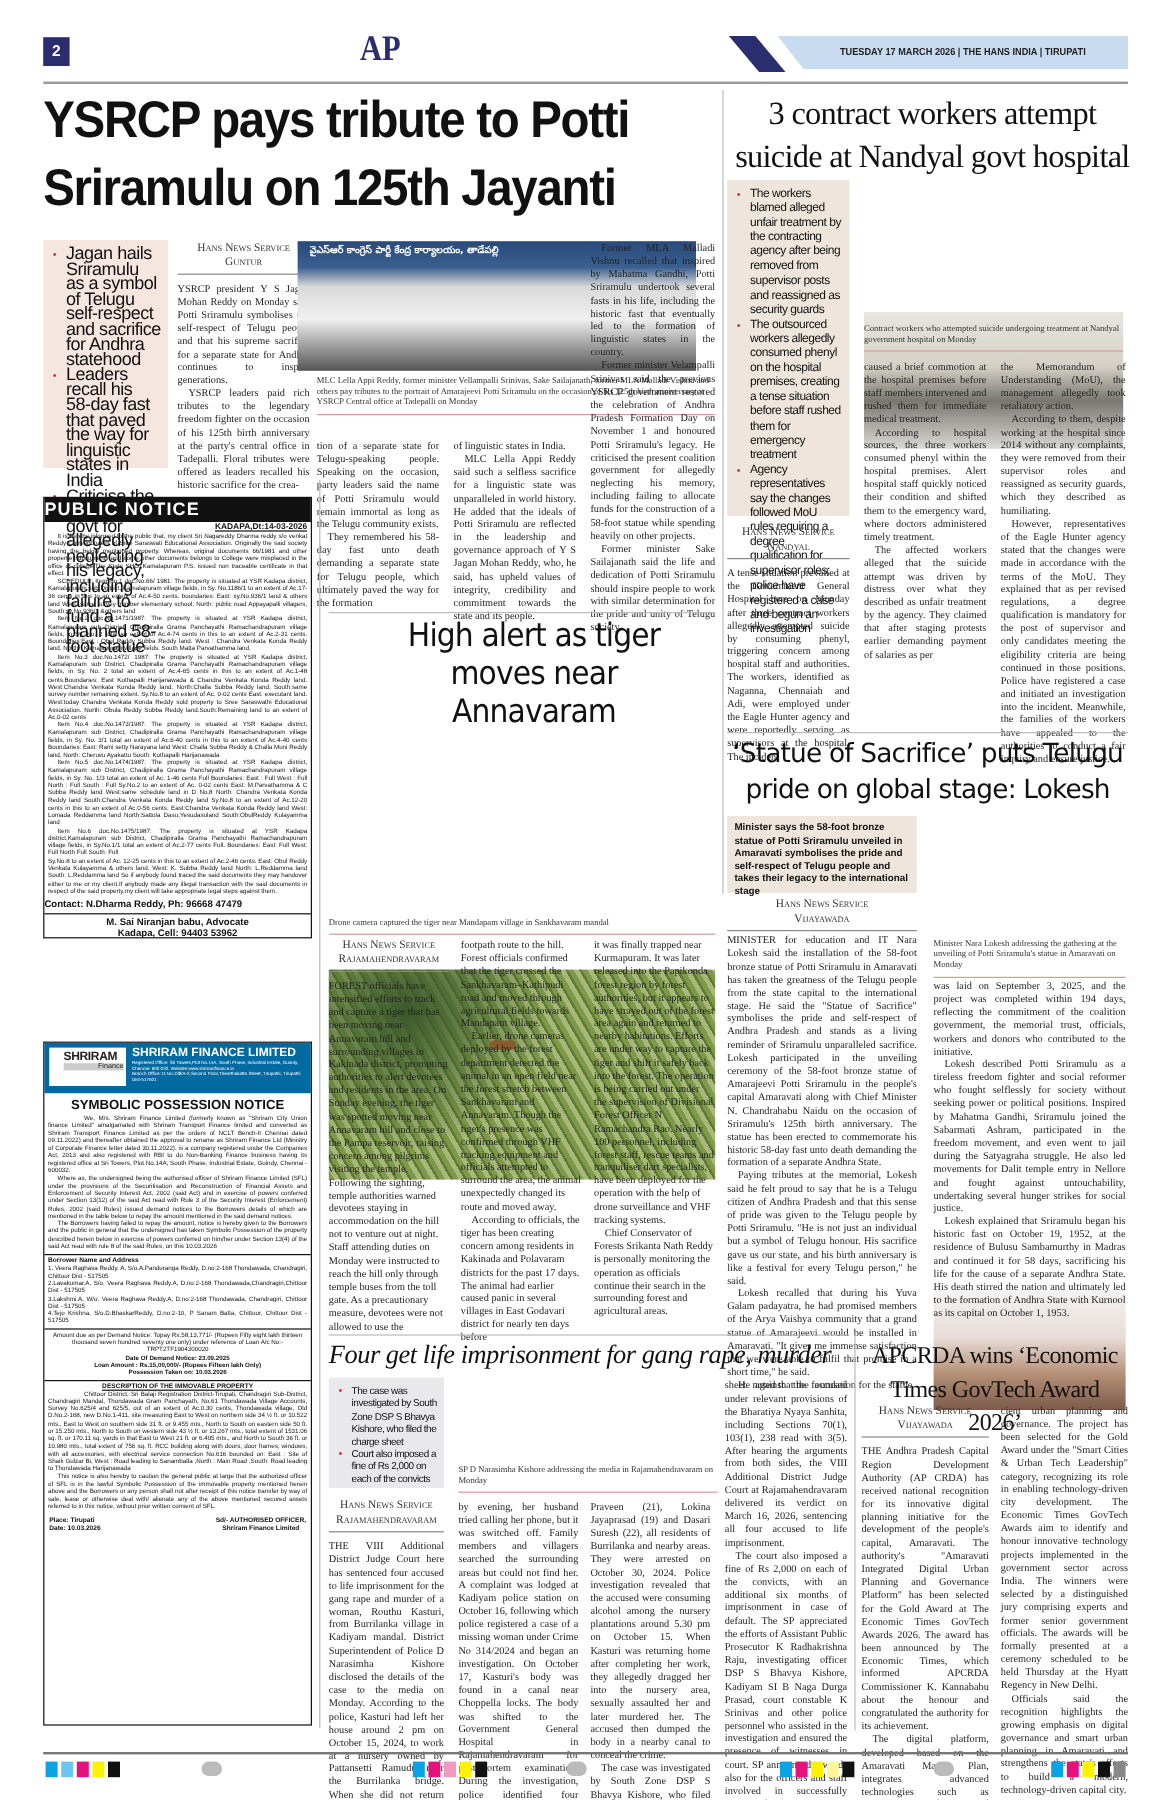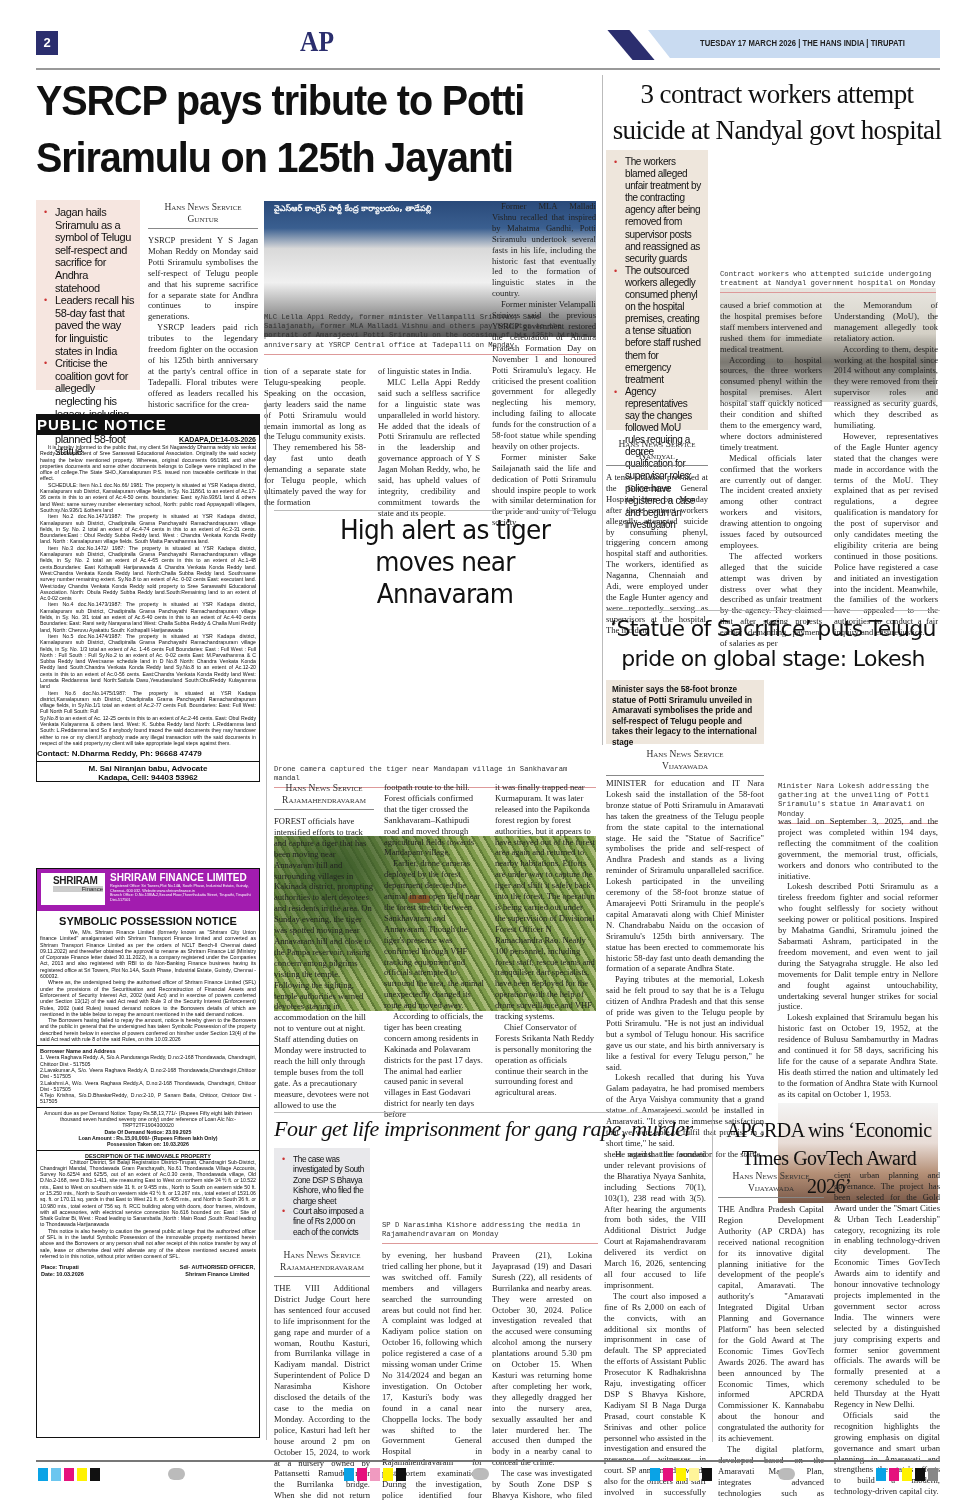--- a/index.html
+++ b/index.html
@@ -2,24 +2,24 @@
 <html><head>
 <meta charset="utf-8">
 <style>
 *{box-sizing:border-box;margin:0;padding:0}
 body{width:972px;height:1500px;background:#fff;font-family:"Liberation Serif",serif;color:#222;position:relative;overflow:hidden}
 .abs{position:absolute}
 .body-text{font-family:"Liberation Serif",serif;font-size:8.6px;line-height:10.9px;text-align:justify;color:#222;hyphens:auto}
 .body-text p{text-indent:9px}
 .body-text p.first{text-indent:0}
 .byline{font-family:"Liberation Serif",serif;font-variant:small-caps;font-size:9.5px;text-align:center;line-height:12px;color:#333;border-bottom:1.5px solid #888;padding-bottom:3px;margin-bottom:6px}
-.caption{font-family:Liberation Mono, monospace;font-size:7.2px;line-height:9.2px;color:#333;border-bottom:1.5px solid #d99;padding:2px 0 4px}
+.caption{font-family:Liberation Serif, serif;font-size:7.2px;line-height:9.2px;color:#333;border-bottom:1.5px solid #d99;padding:2px 0 4px}
 .hl-box{background:#f6e6e0;padding:6px 6px 6px 8px}
 .hl-box ul{list-style:none}
-.hl-box li{font-family:"Liberation Sans",sans-serif;font-size:11px;line-height:12.6px;color:#111;padding-left:11px;position:relative;letter-spacing:-0.4px}
+.hl-box li{font-family:"Liberation Sans",sans-serif;font-size:15px;line-height:12.6px;color:#111;padding-left:11px;position:relative;letter-spacing:-0.4px}
 .hl-box li:before{content:"•";position:absolute;left:0;color:#c33;font-size:9px}
 .photo{background:linear-gradient(135deg,#889 0%,#aab 40%,#667 100%);position:relative}
 .notice{border:1.5px solid #111;font-family:"Liberation Sans",sans-serif;color:#111}
 .notice .t{font-size:5.2px;line-height:6.3px;text-align:justify}
 .colorbar{display:flex;gap:3px}
 .colorbar span{width:10px;height:13px;display:block}
 .pill{width:17px;height:12px;border-radius:6px;background:#bbb}
 .vline{position:absolute;background:#bbb;width:1px}
 .hline{position:absolute;background:#999;height:1.5px}
 </style>
@@ -47,21 +47,21 @@
   <div class="byline">
       <div>Hans News Service</div>
       <div>Guntur</div>
     </div>
   <div class="body-text">
     <p class="first">YSRCP president Y S Jagan Mohan Reddy on Monday said Potti Sriramulu symbolises the self-respect of Telugu people and that his supreme sacrifice for a separate state for Andhra continues to inspire generations.</p>
     <p>YSRCP leaders paid rich tributes to the legendary freedom fighter on the occasion of his 125th birth anniversary at the party's central office in Tadepalli. Floral tributes were offered as leaders recalled his historic sacrifice for the crea-</p>
   </div>
 </div>
 
-<div class="abs photo" style="left:264px;top:201px;width:332px;height:136px;background:linear-gradient(180deg,#2a4a7a 0%,#3a5f90 20%,#d9d9d9 35%,#f0f0f0 60%,#555 100%)">
+<div class="abs photo" style="left:248px;top:201px;width:332px;height:108px;background:linear-gradient(180deg,#2a4a7a 0%,#3a5f90 20%,#d9d9d9 35%,#f0f0f0 60%,#555 100%)">
   <div style="position:absolute;left:10px;top:3px;font:bold 8px 'DejaVu Sans',sans-serif;color:#fff;white-space:nowrap;overflow:hidden;width:300px">వైఎస్ఆర్ కాంగ్రెస్ పార్టీ కేంద్ర కార్యాలయం, తాడేపల్లి</div>
 </div>
 <div class="abs caption" style="left:264px;top:311px;width:332px">MLC Lella Appi Reddy,  former minister Vellampalli Srinivas, Sake Sailajanath, former MLA Malladi Vishnu and others pay tributes to the portrait of Amarajeevi Potti Sriramulu on the occasion of his 125th birth anniversary at YSRCP Central office at Tadepalli on Monday</div>
 
 <div class="abs body-text" style="left:264px;top:366px;width:102px">
   <p class="first">tion of a separate state for Telugu-speaking people. Speaking on the occasion, party leaders said the name of Potti Sriramulu would remain immortal as long as the Telugu community exists.</p>
   <p>They remembered his 58-day fast unto death demanding a separate state for Telugu people, which ultimately paved the way for the formation</p>
 </div>
 <div class="abs body-text" style="left:378px;top:366px;width:102px">
   <p class="first">of linguistic states in India.</p>
@@ -92,21 +92,20 @@
       <div>Hans News Service</div>
       <div>Nandyal</div>
     </div>
   <div class="body-text">
       <p class="first">A tense situation prevailed at the Government General Hospital here on Monday after three contract workers allegedly attempted suicide by consuming phenyl, triggering concern among hospital staff and authorities. The workers, identified as Naganna, Chennaiah and Adi, were employed under the Eagle Hunter agency and were reportedly serving as supervisors at the hospital. The incident</p>
     </div>
 </div>
 <div class="abs body-text" style="left:720px;top:300px;width:102px">
   <p class="first">caused a brief commotion at the hospital premises before staff members intervened and rushed them for immediate medical treatment.</p>
   <p>According to hospital sources, the three workers consumed phenyl within the hospital premises. Alert hospital staff quickly noticed their condition and shifted them to the emergency ward, where doctors administered timely treatment.</p>
-  <p>Medical officials later confirmed that the workers are currently out of danger. The incident created anxiety among other contract workers and visitors, drawing attention to ongoing issues faced by outsourced employees.</p>
   <p>The affected workers alleged that the suicide attempt was driven by distress over what they described as unfair treatment by the agency. They claimed that after staging protests earlier demanding payment of salaries as per</p>
 </div>
 <div class="abs body-text" style="left:834px;top:300px;width:104px">
   <p class="first">the Memorandum of Understanding (MoU), the management allegedly took retaliatory action.</p>
   <p>According to them, despite working at the hospital since 2014 without any complaints, they were removed from their supervisor roles and reassigned as security guards, which they described as humiliating.</p>
   <p>However, representatives of the Eagle Hunter agency stated that the changes were made in accordance with the terms of the MoU. They explained that as per revised regulations, a degree qualification is mandatory for the post of supervisor and only candidates meeting the eligibility criteria are being continued in those positions. Police have registered a case and initiated an investigation into the incident. Meanwhile, the families of the workers have appealed to the authorities to conduct a fair inquiry and ensure justice.</p>
 </div>
 
 <div class="hline" style="left:274px;top:510px;width:322px;background:#bbb;height:1px"></div>
 <div class="abs" style="left:300px;top:514px;width:290px;font:27px/32px 'DejaVu Sans',sans-serif;color:#111;text-align:center;letter-spacing:-0.8px;transform:scaleX(0.92)">High alert as tiger moves near Annavaram</div>
@@ -220,21 +219,21 @@
     <p class="t" style="text-indent:8px">Item No.5 doc.No.1474/1987: The property is situated at YSR Kadapa district, Kamalapuram sub District, Chadipiralla Grama Panchayathi Ramachandrapuram village fields, in Sy. No. 1/3 total an extent of Ac. 1-46 cents Full Boundaries: East : Full West : Full North : Full South : Full Sy.No.2 to an extent of Ac. 0-02 cents East: M.Parvathamma &amp; C Subba Reddy land West:same schedule land in D No.8 North: Chandra Venkata Konda Reddy land South:Chandra Venkata Konda Reddy land Sy.No.8 to an extent of Ac.12-20 cents in this to an extent of Ac.0-56 cents. East:Chandra Venkata Konda Reddy land West: Lomada Reddamma land North:Sattula Dasu,Yesudasuland South:ObulReddy Kulayamma land</p>
     <p class="t" style="text-indent:8px">Item No.6 doc.No.1475/1987: The property is situated at YSR Kadapa district,Kamalapuram sub District, Chadipiralla Grama Panchayathi Ramachandrapuram village fields, in Sy.No.1/1 total an extent of Ac.2-77 cents Full. Boundaries: East: Full West: Full North Full South: Full</p>
     <p class="t">Sy.No.8 to an extent of Ac. 12-25 cents in this to an extent of Ac.2-46 cents. East: Obul Reddy Venkata Kulayamma &amp; others land. West: K. Subba Reddy land North: L.Reddamma land South: L.Reddamma land So if anybody found traced the said documents they may handover either to me or my client.If anybody made any illegal transaction with the said documents in respect of the said property,my client will take appropriate legal steps against them.</p>
   </div>
   <div style="text-align:left;font:bold 8px 'Liberation Sans',sans-serif;padding:3px 0;border-bottom:1px solid #111">Contact: N.Dharma Reddy, Ph: 96668 47479</div>
   <div style="text-align:center;font:bold 8px 'Liberation Sans',sans-serif;padding-top:2px">M. Sai Niranjan babu,  Advocate</div>
   <div style="text-align:center;font:bold 8px 'Liberation Sans',sans-serif">Kadapa, Cell: 94403 53962</div>
 </div>
 
 <div class="abs notice" style="left:36px;top:868px;width:224px;height:570px">
-  <div style="background:#a21caf;color:#fff;display:flex;height:42px;padding:2px">
+  <div style="background:#0369a1;color:#fff;display:flex;height:42px;padding:2px">
     <div style="background:#fff;color:#222;width:64px;height:32px;margin:2px;padding:2px 2px 0 12px;position:relative">
       <div style="font:bold 10px 'Liberation Sans',sans-serif;letter-spacing:-0.3px">SHRIRAM</div>
       <div style="font:6px 'Liberation Sans',sans-serif;text-align:right;background:#ccc">Finance</div>
     </div>
     <div style="flex:1;padding-left:3px">
       <div style="font:bold 10px 'Liberation Sans',sans-serif;line-height:13px">SHRIRAM FINANCE LIMITED</div>
       <div style="font:3.8px/4.6px 'Liberation Sans',sans-serif">Registered Office:  Sri Towers,Plot No.14A, South Phase, Industrial Estate, Guindy, Chennai- 600 032. Website:www.shriramfinance.in</div>
       <div style="font:3.8px/4.6px 'Liberation Sans',sans-serif">Branch Office:    D.No.138/A-2,Second Floor,Theerthakatta Street, Tirupathi, Tirupathi Dist-517501</div>
     </div>
   </div>

